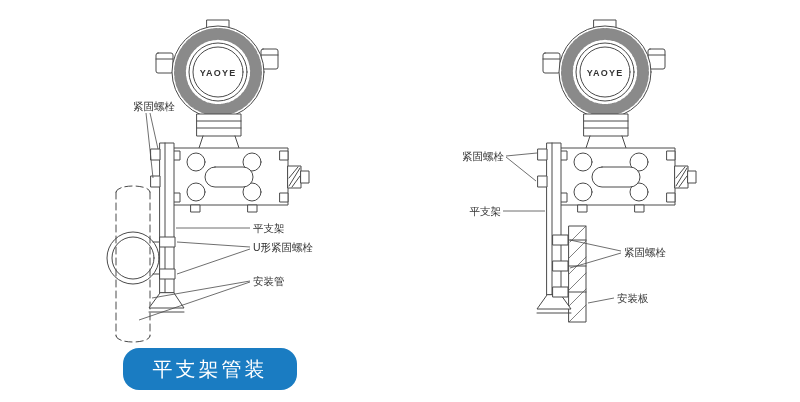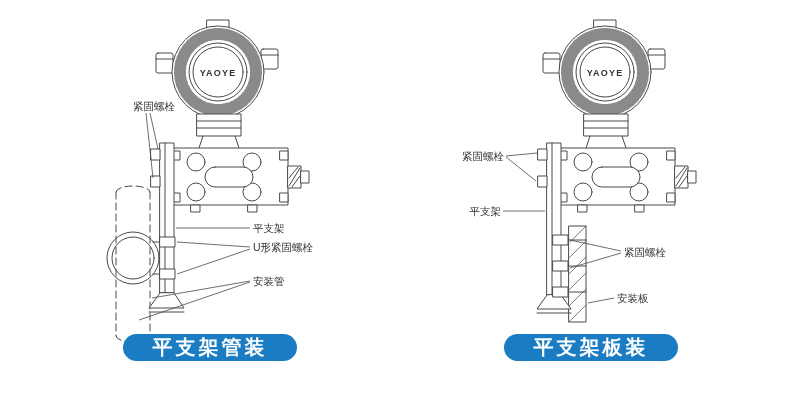--- a/index.html
+++ b/index.html
@@ -16,24 +16,24 @@
   .knurl{stroke:#8a8a8a;stroke-width:12;stroke-dasharray:2.5 2.8;fill:none;}
   .dash{stroke-dasharray:7 4;fill:none;}
   .hatch{stroke-width:0.7;}
   .lead{stroke:var(--line,#555);stroke-width:0.8;fill:none;}
   .callout{fill:var(--label-text,#333);font-size:10.5px;stroke:none;}
   .callout.end{text-anchor:end;}
   .brand{fill:var(--label-text,#333);font-size:9px;font-weight:bold;letter-spacing:1.2px;text-anchor:middle;stroke:none;}
 
   
   .caption{
-    position:absolute;top:334px;width:174px;height:27px;border-radius:16px;
+    position:absolute;top:348px;width:174px;height:42px;border-radius:16px;
     background:var(--caption-bg,#1a7cc2);color:var(--caption-text,#ffffff);
     display:flex;align-items:center;justify-content:center;
-    font-size:20px;font-weight:bold;letter-spacing:3px;
+    font-size:20px;font-weight:normal;letter-spacing:3px;
   }
   .caption.left{left:123px;}
   .caption.right{left:504px;}
 </style>
 </head>
 <body>
 
 <div class="stage">
 
   <svg width="800" height="402" viewBox="0 0 800 402">
@@ -159,14 +159,13 @@
       <text class="callout" x="624" y="256">紧固螺栓</text>
       <line class="lead" x1="621" y1="251" x2="570" y2="240"></line>
       <line class="lead" x1="621" y1="253" x2="570" y2="268"></line>
 
       <text class="callout" x="617" y="302">安装板</text>
       <line class="lead" x1="614" y1="298" x2="588" y2="303"></line>
     </g>
   </svg>
 
   <div class="caption left">平支架管装</div>
-  <div class="caption right">平支架板装</div>
 </div>
 
 </body></html>

